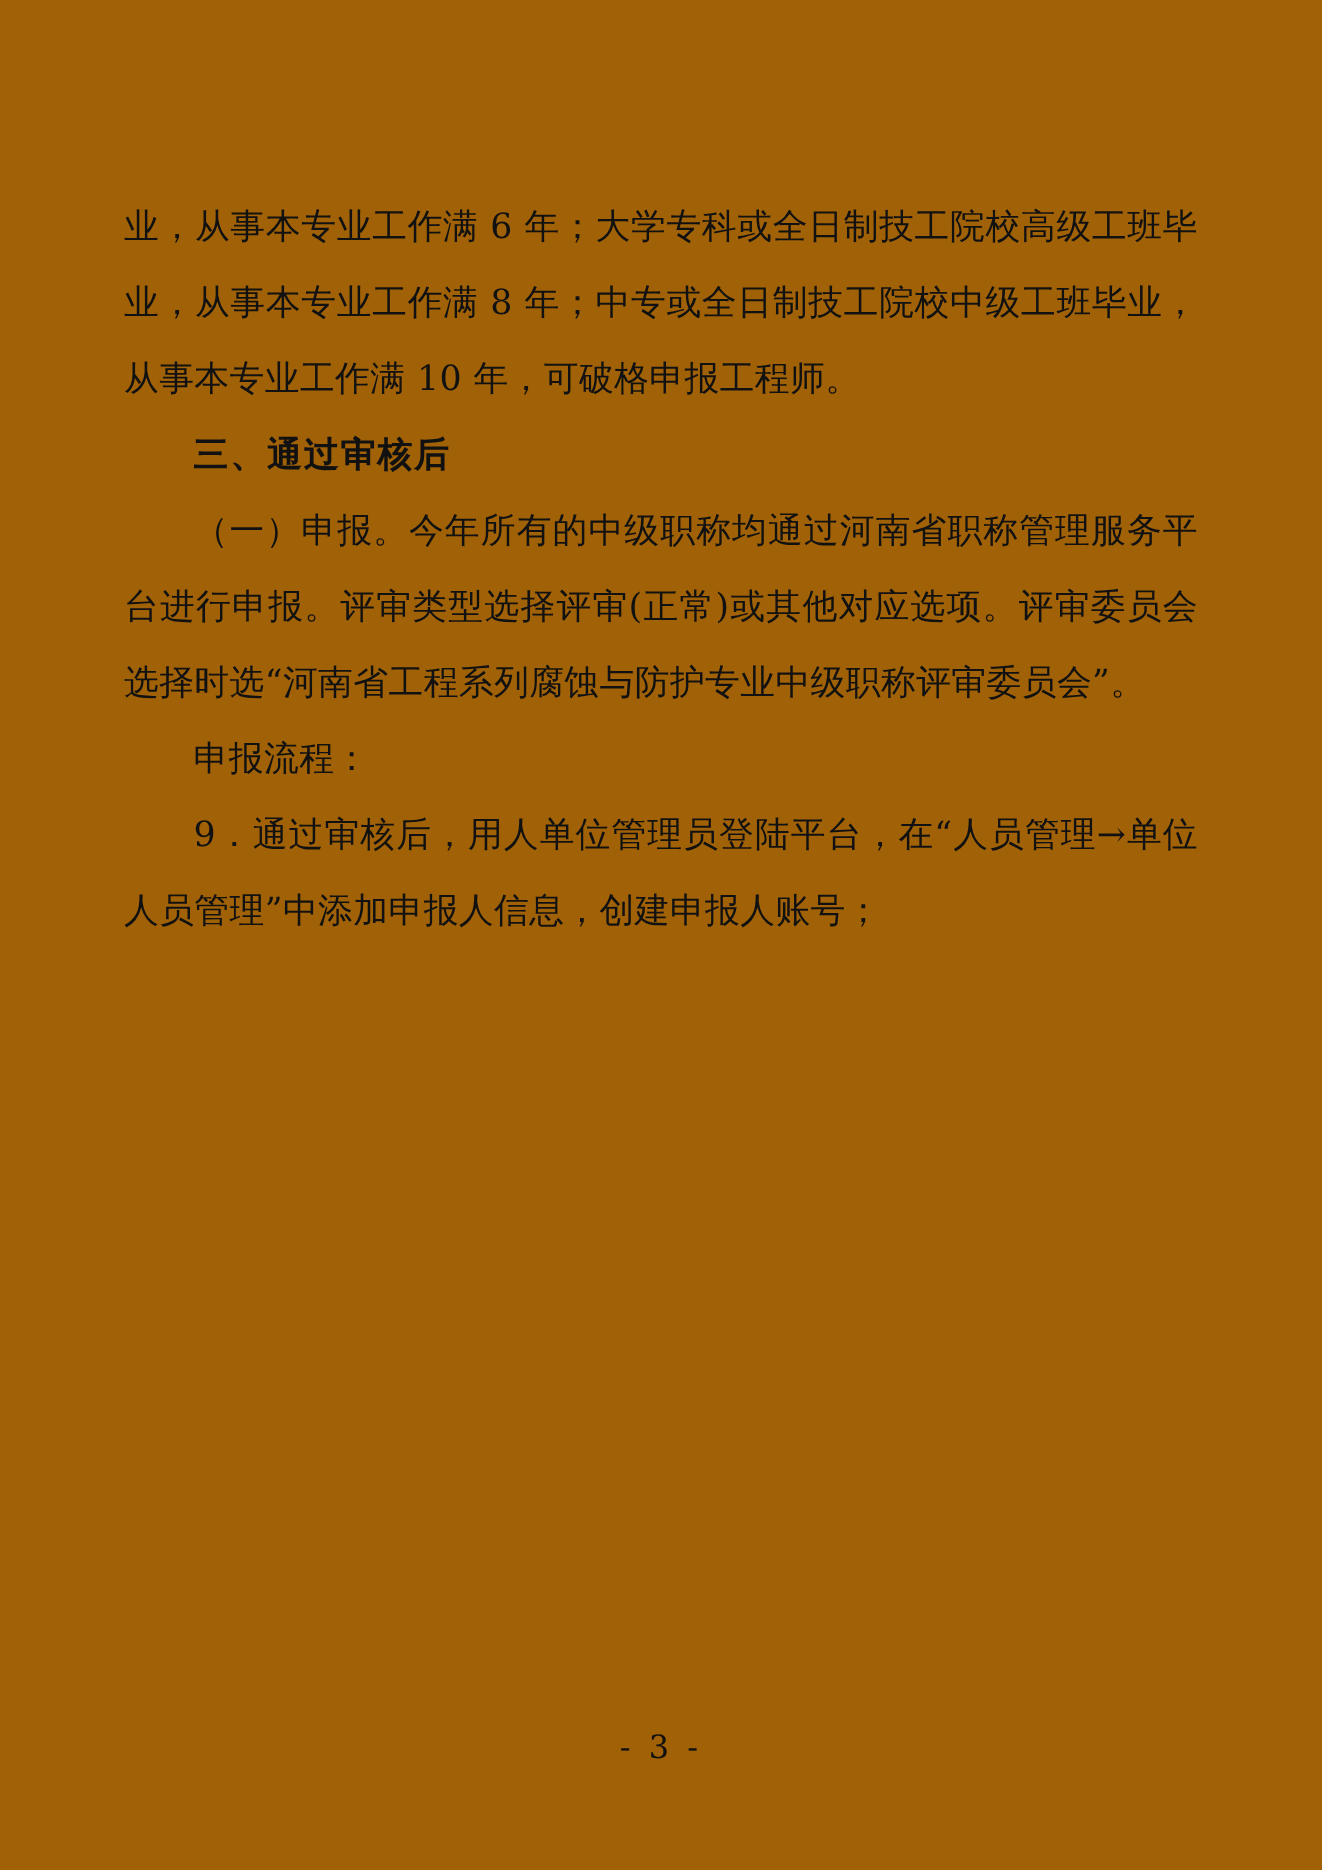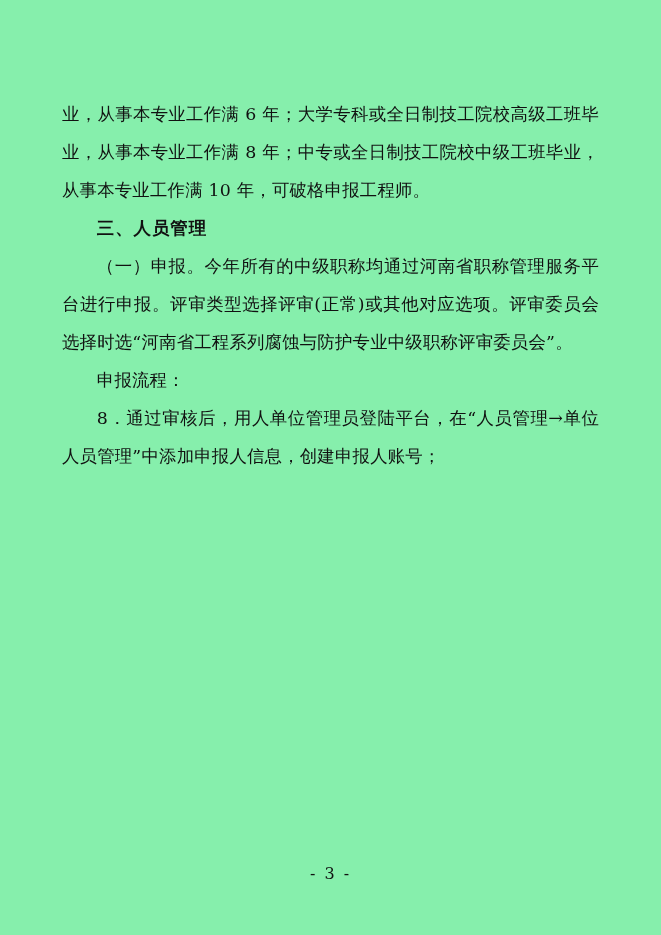--- a/index.html
+++ b/index.html
@@ -13,21 +13,21 @@
     font-family: "DejaVu Serif", "Liberation Serif", serif;
     color: #1a1a1a;
     overflow: hidden;
   }
   .page {
     position: relative;
     width: 661px;
     height: 935px;
     box-sizing: border-box;
     padding: 95px 62px 0 62px;
-    background: #86efac;
+    background: #a16207;
   }
   .doc-body {
     font-size: 17.4px;
     line-height: 38px;
     text-align: justify;
     text-justify: inter-ideograph;
     letter-spacing: 0.2px;
     color: #111111;
   }
   .para {
@@ -61,26 +61,26 @@
   }
 </style>
 </head>
 <body>
 
 <div class="page">
   <div class="doc-body">
 
     <p class="para">业，从事本专业工作满 6 年；大学专科或全日制技工院校高级工班毕业，从事本专业工作满 8 年；中专或全日制技工院校中级工班毕业，从事本专业工作满 10 年，可破格申报工程师。</p>
 
-    <p class="heading">三、人员管理</p>
+    <p class="heading">三、通过审核后</p>
 
     <p class="para-indent">（一）申报。今年所有的中级职称均通过河南省职称管理服务平台进行申报。评审类型选择评审(正常)或其他对应选项。评审委员会选择时选“河南省工程系列腐蚀与防护专业中级职称评审委员会”。</p>
 
     <p class="para-indent">申报流程：</p>
 
 
-    <p class="num-item">8．通过审核后，用人单位管理员登陆平台，在“人员管理→单位人员管理”中添加申报人信息，创建申报人账号；</p>
+    <p class="num-item">9．通过审核后，用人单位管理员登陆平台，在“人员管理→单位人员管理”中添加申报人信息，创建申报人账号；</p>
 
 
   </div>
 
   <div class="footer">- 3 -</div>
 </div>
 
 </body></html>

